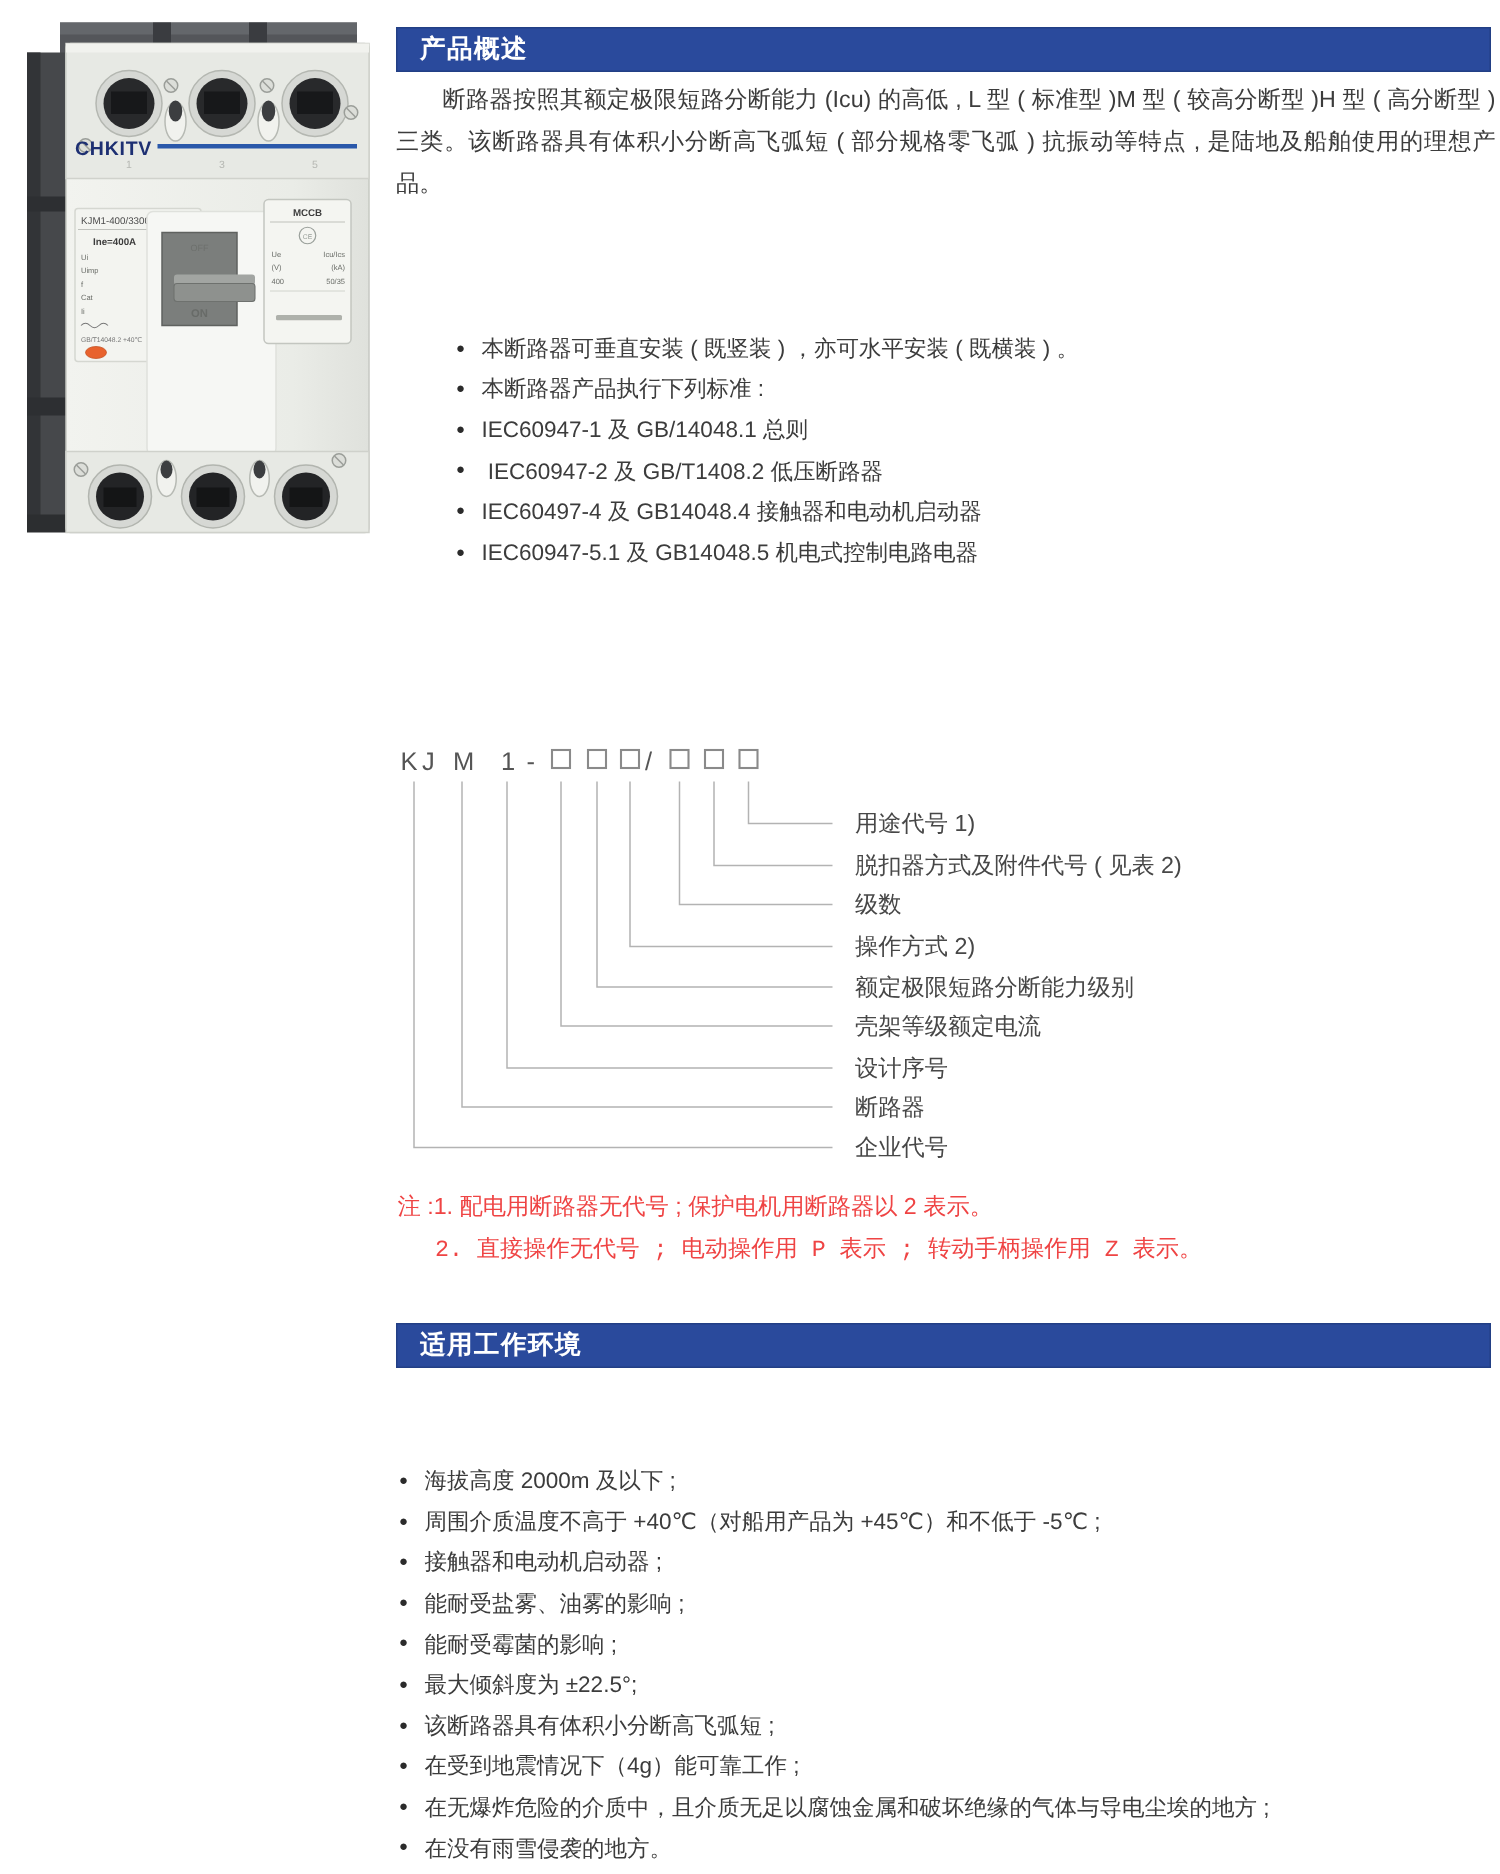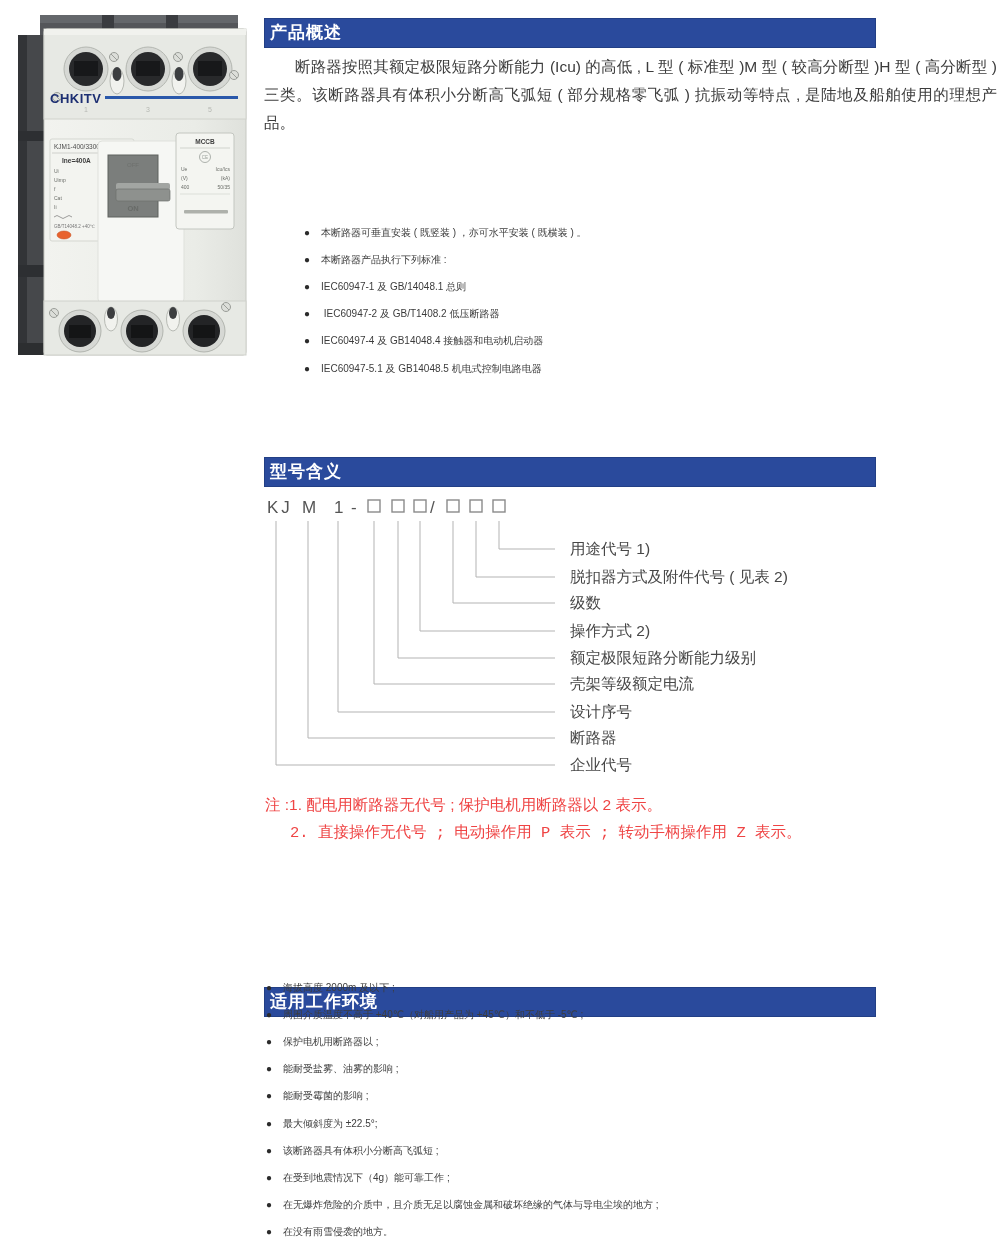--- a/index.html
+++ b/index.html
@@ -2,33 +2,33 @@
 <html><head>
 <meta charset="utf-8">
 <style>
   html,body{margin:0;padding:0;background:#ffffff;}
   .page{
     position:relative;width:1000px;height:1249px;background:#ffffff;overflow:hidden;
     font-family:"Liberation Sans","DejaVu Sans",sans-serif;color:#3d3d3d;
   }
   
   .sec-bar{
-    position:absolute;left:264px;width:612px;height:30px;box-sizing:border-box;
+    position:absolute;left:264px;width:730px;height:30px;box-sizing:border-box;
     background:#2a4a9c;border:1px solid #223f85;
-    color:#ffffff;font-size:17px;font-weight:bold;line-height:28px;padding-left:5px;
+    color:#ffffff;font-size:17px;font-weight:bold;line-height:28px;padding-left:15px;
     letter-spacing:1px;
   }
   
   .ov-text{position:absolute;left:264px;top:53px;width:733px;font-size:15.5px;line-height:28px;color:#3c3c3c;text-align:justify;}
   .ov-text p{margin:0;text-indent:2em;}
   
   ul.blist{list-style:none;margin:0;padding:0;position:absolute;}
   ul.blist li{display:flex;align-items:center;height:27.2px;}
   ul.blist .dot{font-size:10px;color:#2b2b2b;width:17px;flex:0 0 17px;line-height:1;}
-  ul.blist .btext{font-size:10px;color:#3c3c3c;white-space:pre-wrap;}
+  ul.blist .btext{font-size:15px;color:#3c3c3c;white-space:pre-wrap;}
   .ov-bullets{left:304px;top:219px;width:690px;}
   .env-list{left:266px;top:974px;width:730px;}
   
   .diagram{position:absolute;left:265px;top:495px;}
   .diagram text{font-family:"Liberation Sans","DejaVu Sans",sans-serif;}
   
   .notes{position:absolute;left:265px;top:791px;font-size:15.5px;line-height:28px;color:#ef4444;}
   .notes .note2{margin-left:25px;font-family:Liberation Mono, monospace;}
   
   .photo{position:absolute;left:10px;top:13px;}
@@ -211,23 +211,20 @@
     <li>
         <span class="dot">●</span>
         <span class="btext">IEC60497-4 及 GB14048.4 接触器和电动机启动器</span>
       </li>
     <li>
         <span class="dot">●</span>
         <span class="btext">IEC60947-5.1 及 GB14048.5 机电式控制电路电器</span>
       </li>
   </ul>
 
-  <div class="sec-bar" style="top:457px">
-    <span>型号含义</span>
-  </div>
 
   <svg class="diagram" width="732" height="295" viewBox="0 0 732 295">
 
     <g fill="#555" font-size="17">
       <text x="2" y="18" style="letter-spacing:3px">KJ</text>
       <text x="37" y="18">M</text>
       <text x="69" y="18">1</text>
       <text x="86" y="18">-</text>
       <text x="165" y="18">/</text>
     </g>
@@ -263,36 +260,36 @@
       <text x="305" y="248">断路器</text>
       <text x="305" y="275">企业代号</text>
     </g>
   </svg>
 
   <div class="notes">
     <div class="note1">注 :1. 配电用断路器无代号 ; 保护电机用断路器以 2 表示。</div>
     <div class="note2">2. 直接操作无代号 ; 电动操作用 P 表示 ; 转动手柄操作用 Z 表示。</div>
   </div>
 
-  <div class="sec-bar" style="top:987px">
+  <div class="sec-bar" style="top:882px">
     <span>适用工作环境</span>
   </div>
 
   <ul class="blist env-list">
     <li>
         <span class="dot">●</span>
         <span class="btext">海拔高度 2000m 及以下 ;</span>
       </li>
     <li>
         <span class="dot">●</span>
         <span class="btext">周围介质温度不高于 +40℃（对船用产品为 +45℃）和不低于 -5℃ ;</span>
       </li>
     <li>
         <span class="dot">●</span>
-        <span class="btext">保护电机用断路器以 ;</span>
+        <span class="btext">接触器和电动机启动器 ;</span>
       </li>
     <li>
         <span class="dot">●</span>
         <span class="btext">能耐受盐雾、油雾的影响 ;</span>
       </li>
     <li>
         <span class="dot">●</span>
         <span class="btext">能耐受霉菌的影响 ;</span>
       </li>
     <li>

